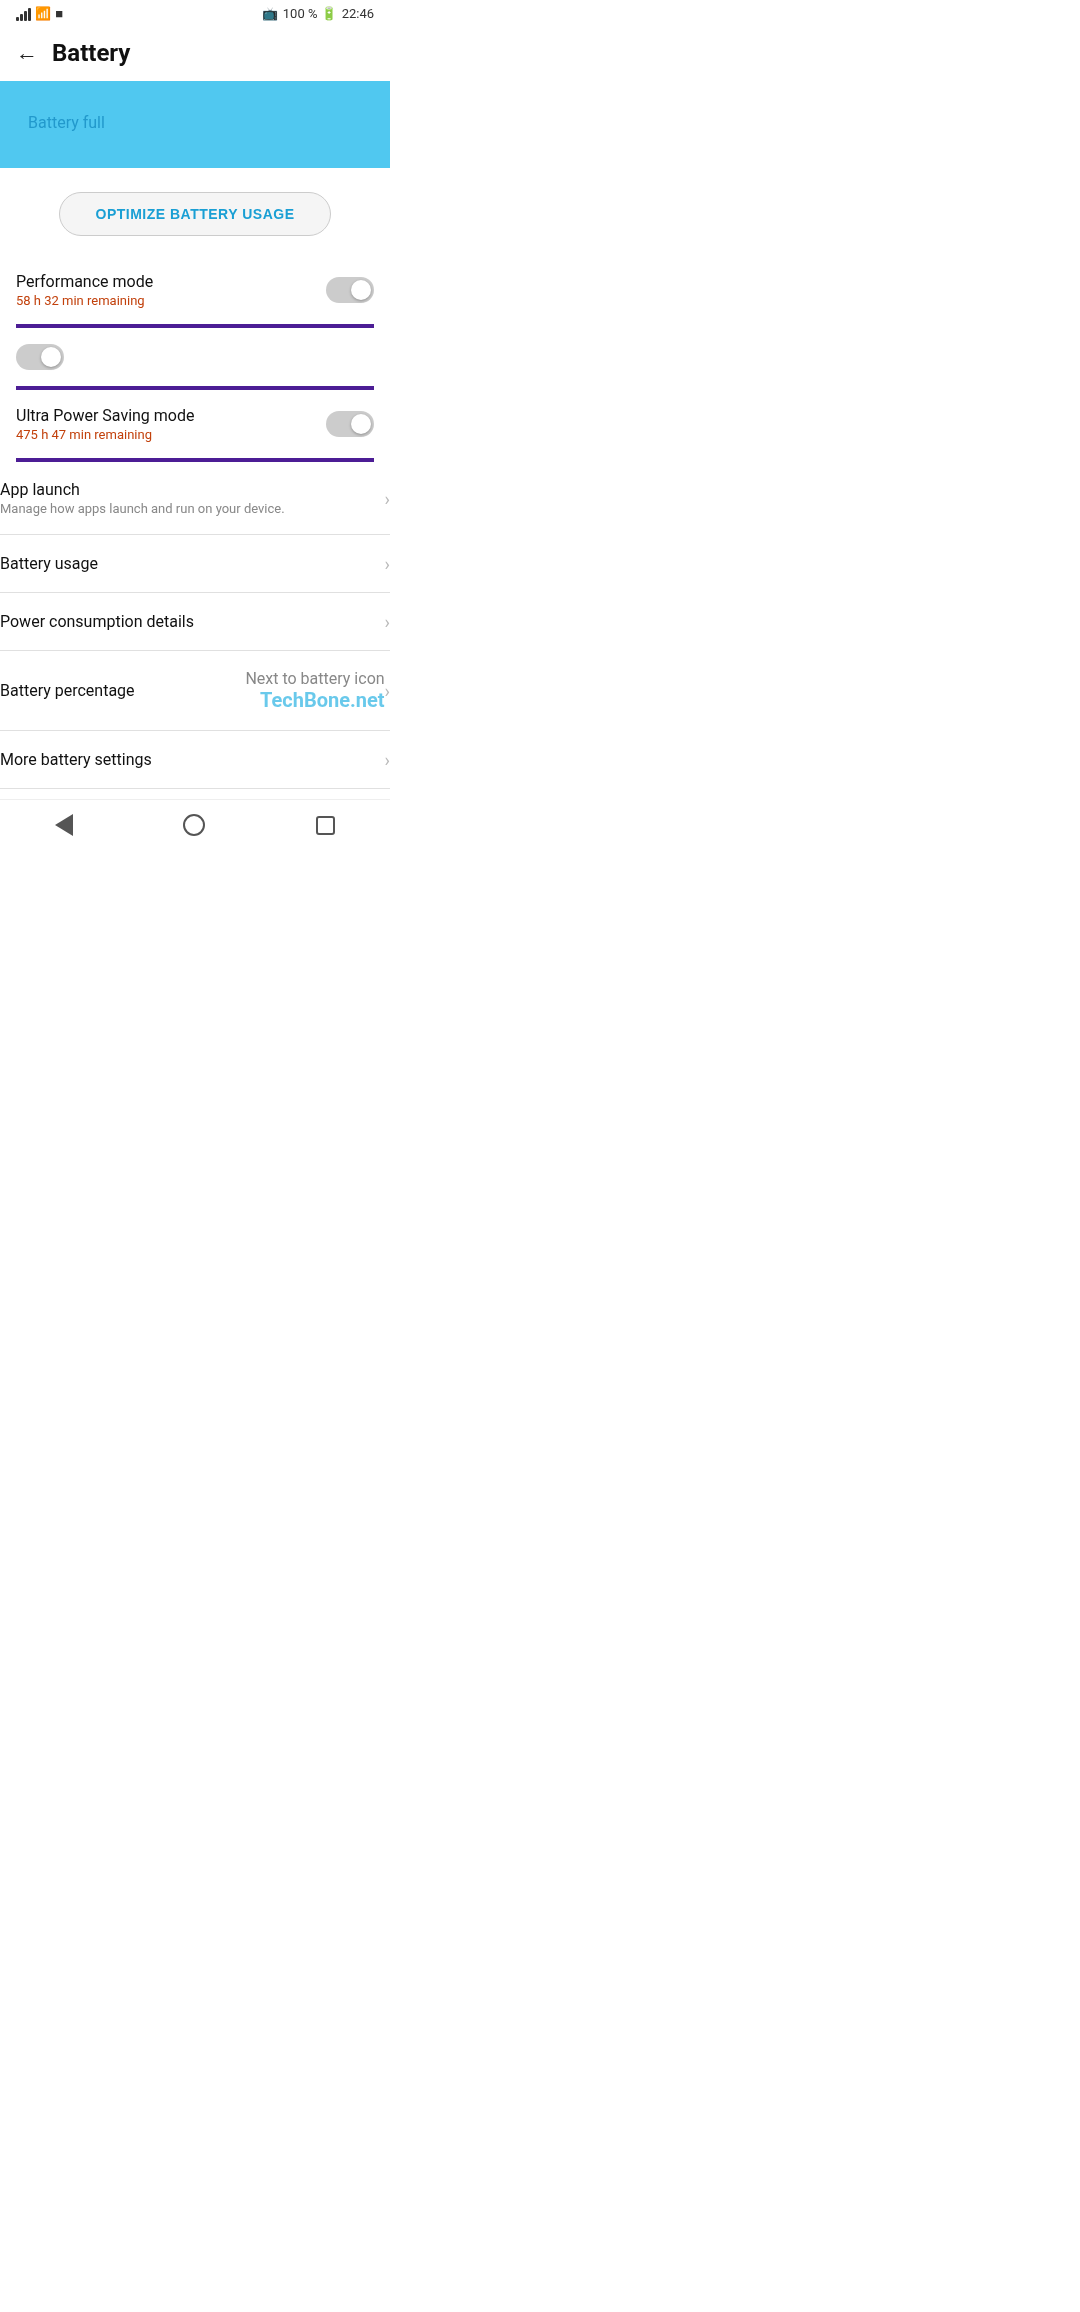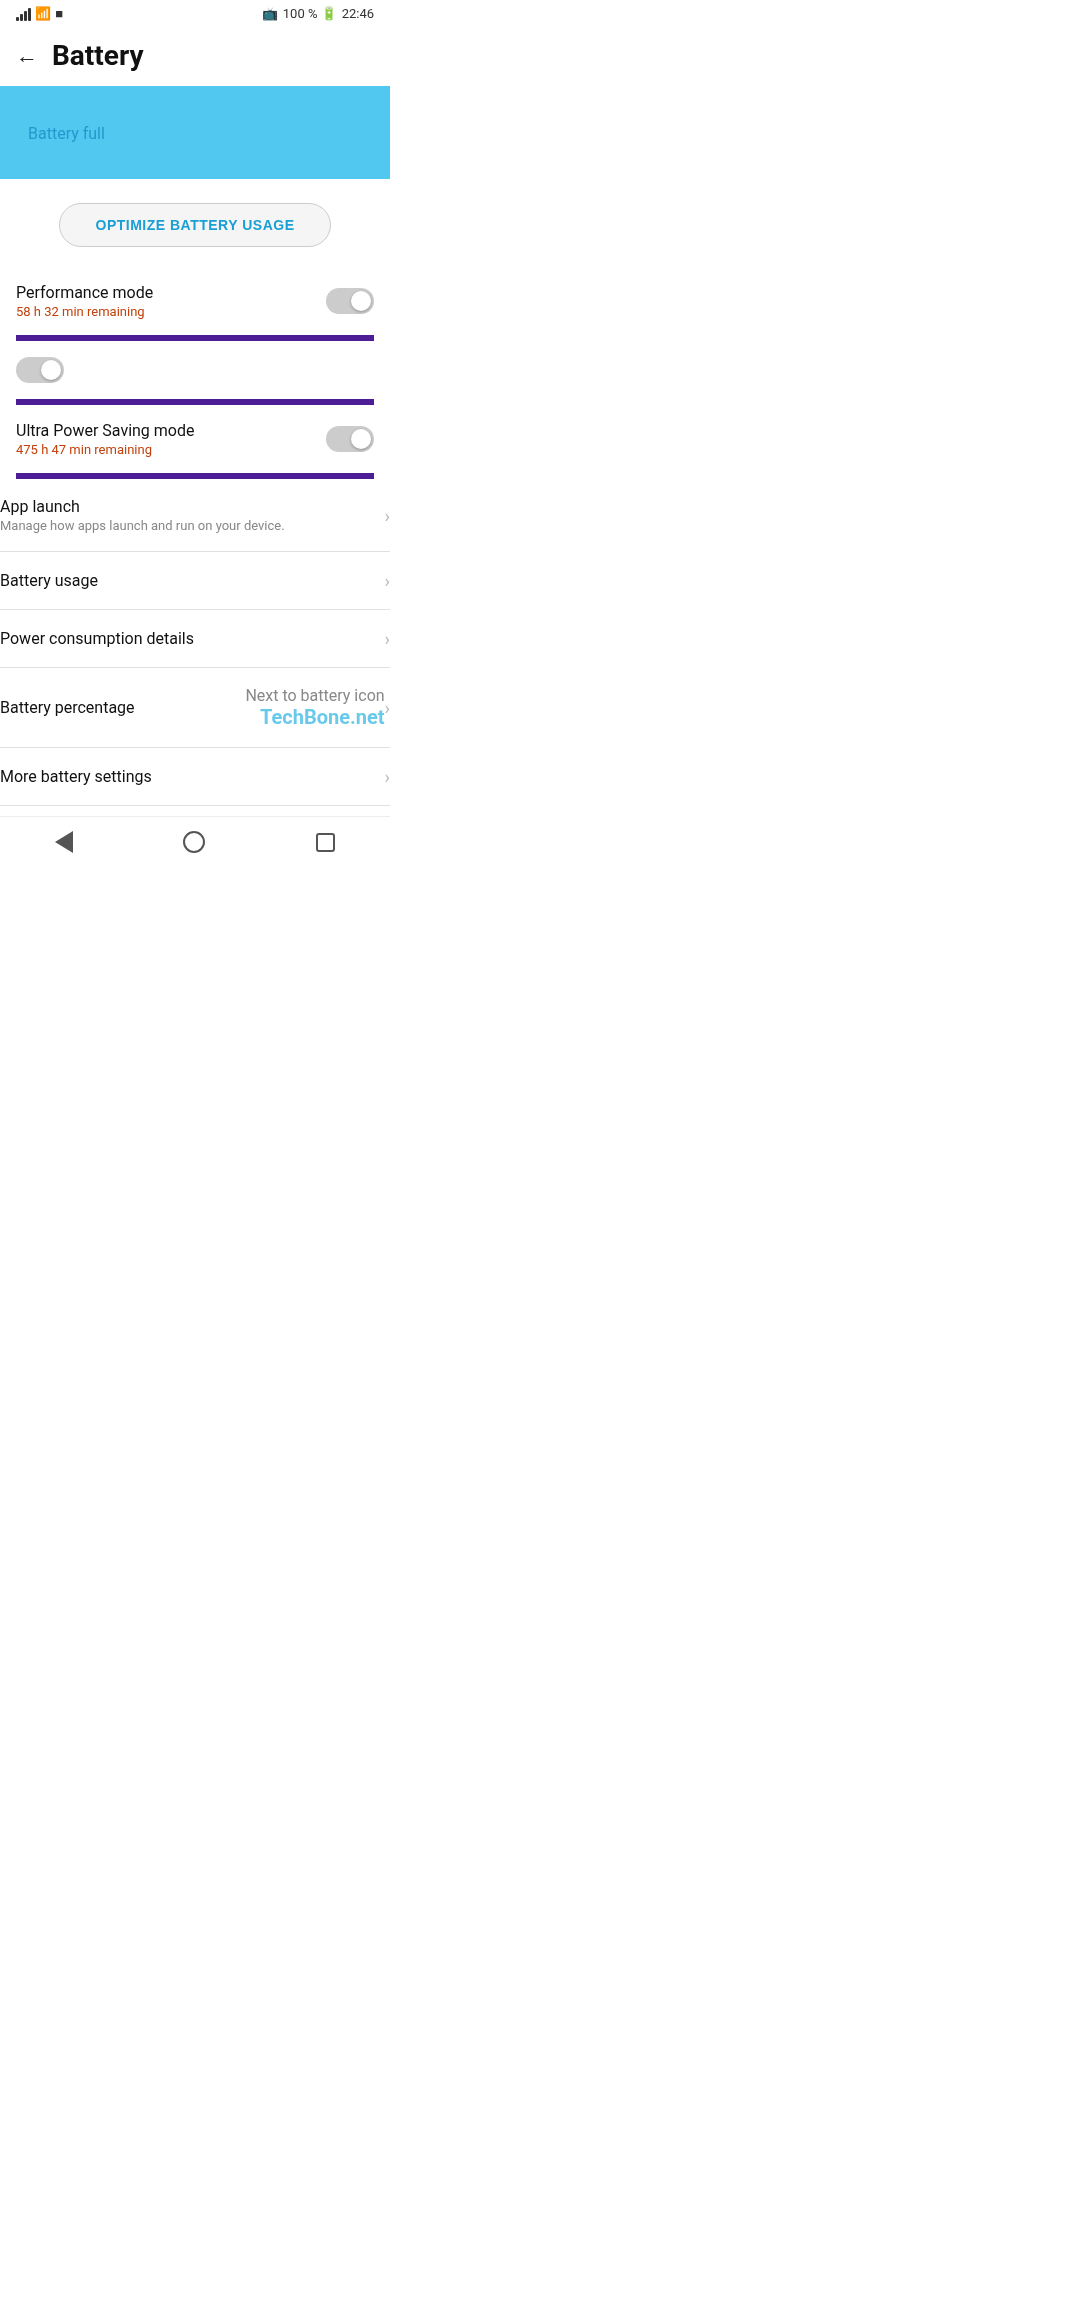--- a/index.html
+++ b/index.html
@@ -55,21 +55,21 @@
       padding: 14px 16px;
       background: #fff;
     }
     .back-arrow {
       font-size: 22px;
       color: #222;
       margin-right: 14px;
       cursor: pointer;
     }
     .header-title {
-      font-size: 28px;
+      font-size: 24px;
       font-weight: bold;
       color: #111;
     }
 
     
     .battery-banner {
       background: #50c8f0;
       padding: 32px 28px 36px 28px;
       width: 100%;
     }
@@ -85,21 +85,20 @@
     }
     .battery-percent-symbol {
       font-size: 22px;
       color: #222;
       margin-bottom: 10px;
       margin-left: 2px;
     }
     .battery-status-text {
       font-size: 16px;
       color: #2299cc;
-      margin-top: 6px;
     }
 
     
     .optimize-section {
       display: flex;
       justify-content: center;
       padding: 24px 16px 20px 16px;
       background: #fff;
     }
     .optimize-btn {
@@ -117,21 +116,21 @@
     
     .settings-section {
       background: #fff;
       padding: 0 16px;
     }
     .settings-item {
       display: flex;
       align-items: center;
       justify-content: space-between;
       padding: 16px 0;
-      border-bottom: 6px solid #4c1d95;
+      border-bottom: 4px solid #4c1d95;
     }
     .settings-item-left {
       flex: 1;
     }
     .settings-item-title {
       font-size: 16px;
       color: #111;
       font-weight: 400;
     }
     .settings-item-sub {

